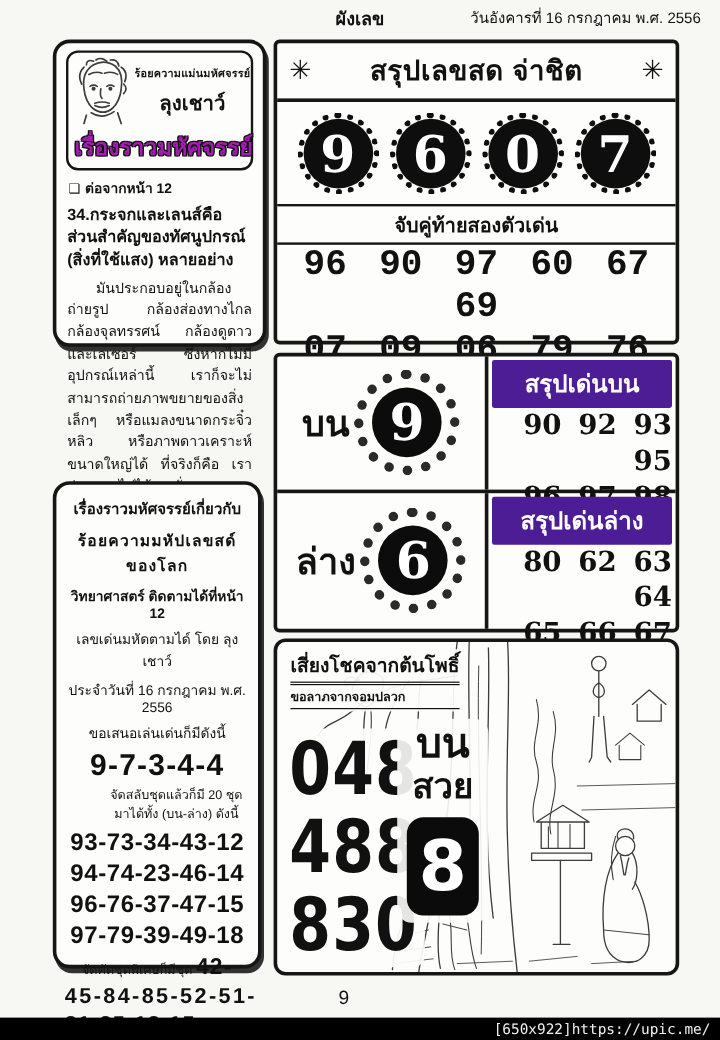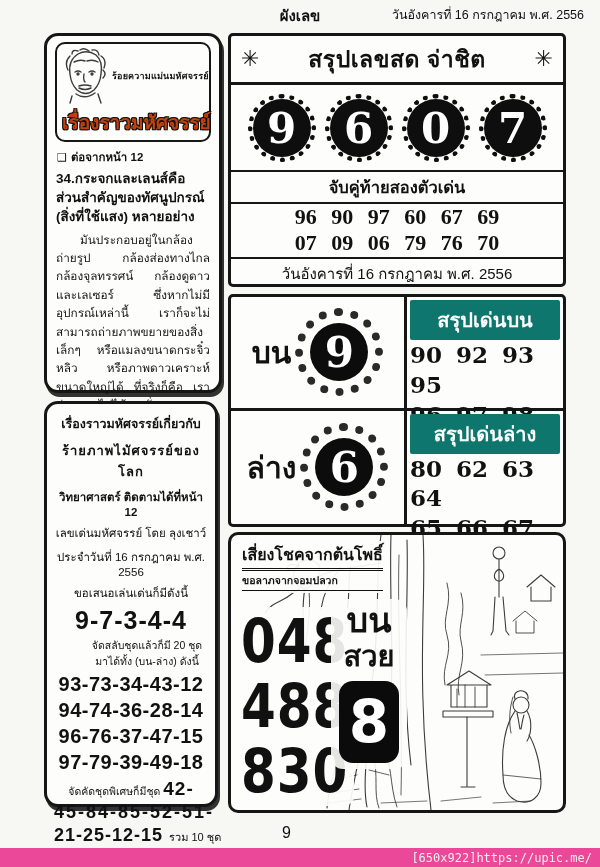--- a/index.html
+++ b/index.html
@@ -18,29 +18,29 @@
   .m-date{position:absolute;right:16px;top:1px;font-size:12.5px;}
 
   
   .box{
     position:absolute;background:#fdfdfb;border:3px solid #161616;border-radius:14px;
     box-shadow:2px 4px 0 rgba(15,15,15,.85);box-sizing:border-box;
   }
 
   
   .col-left{position:absolute;left:44px;top:33px;width:178px;height:790px;}
-  .box1{left:0;top:0;width:178px;height:360px;padding:6px 8px;}
+  .box1{left:0;top:0;width:178px;height:256px;padding:6px 8px;}
   .brandbox{border:2px solid #161616;border-radius:10px;padding:4px 5px 3px;}
   .brand-top{display:flex;align-items:center;gap:4px;}
   .portrait{flex:0 0 auto;}
   .brand-right{flex:1;text-align:center;}
   .brand-line{font-size:9px;font-weight:bold;letter-spacing:.2px;white-space:nowrap;}
   .brand-author{font-size:17px;font-weight:bold;margin-top:4px;}
   .brand-series{
-    text-align:right;font-size:19px;font-weight:bold;margin-top:3px;color:#c2410c;
+    text-align:right;font-size:19px;font-weight:bold;margin-top:3px;color:#a21caf;
     text-shadow:-1px -1px 0 #111,1px -1px 0 #111,-1px 1px 0 #111,1px 1px 0 #111,0 0 1px #111;
     white-space:nowrap;
   }
   .cont-line{font-size:11.5px;font-weight:bold;margin:6px 2px 4px;}
   .cont-line .sq{font-size:11px;margin-right:4px;}
   .cont-next{text-align:right;margin-top:4px;}
   .art-head{font-size:13.5px;font-weight:bold;line-height:1.4;margin:2px 1px 4px;}
   .art-body{font-size:11.8px;line-height:1.56;text-align:justify;text-indent:24px;margin:0 1px;}
 
   .box2{left:0;top:368px;width:174px;height:406px;padding:8px 7px;text-align:center;}
@@ -69,41 +69,41 @@
   .star{font-size:22px;line-height:1;}
   .gear-row{display:flex;justify-content:space-around;align-items:center;padding:9px 12px 8px;}
   .gear{
     width:58px;height:58px;border-radius:50%;
     background:#0e0e0e;background-clip:padding-box;border:5px dotted #0e0e0e;
     color:#fff;display:flex;align-items:center;justify-content:center;
     font-size:42px;font-weight:bold;font-family:"DejaVu Serif","Liberation Serif",serif;
   }
   .pairs-head{border-top:2px solid #161616;border-bottom:2px solid #161616;
               text-align:center;font-size:16.5px;font-weight:bold;padding:2px 0;}
-  .pairs-row{text-align:center;font-size:22px;font-weight:bold;word-spacing:9px;line-height:1.18;
-             font-family:Liberation Serif, serif;}
+  .pairs-row{text-align:center;font-size:30px;font-weight:bold;word-spacing:9px;line-height:1.18;
+             font-family:Liberation Mono, monospace;}
   .rtop-date{border-top:2px solid #161616;text-align:center;font-size:15px;padding:3px 0 2px;margin-top:1px;}
 
   .rmid{position:absolute;left:0;top:261px;width:338px;height:233px;background:#fdfdfb;
         border:3px solid #161616;border-radius:5px;box-sizing:border-box;}
   .rmid-row{display:flex;height:50%;box-sizing:border-box;}
   .rmid-row.first{border-bottom:3px solid #161616;}
   .rmid-left{flex:0 0 176px;display:flex;align-items:center;justify-content:center;gap:4px;
              border-right:3px solid #161616;box-sizing:border-box;}
   .rmid-label{font-size:30px;font-weight:bold;}
   .bub{width:88px;height:88px;border-radius:50%;border:8px dotted #2a2a2a;
        display:flex;align-items:center;justify-content:center;box-sizing:border-box;}
   .bub-inner{width:58px;height:58px;border-radius:50%;background:#0c0c0c;color:#fff;
              display:flex;align-items:center;justify-content:center;font-size:42px;font-weight:bold;
              font-family:"DejaVu Serif","Liberation Serif",serif;}
   .rmid-right{flex:1;display:flex;flex-direction:column;padding:3px;}
-  .sum-head{background:#0f766e;color:#fff;text-align:center;font-size:20px;font-weight:bold;
+  .sum-head{background:#4c1d95;color:#fff;text-align:center;font-size:20px;font-weight:bold;
             padding:4px 0;border-radius:2px;}
   .sum-rows{flex:1;display:flex;flex-direction:column;justify-content:center;}
-  .sum-row{text-align:left;font-size:23px;font-weight:bold;word-spacing:6px;line-height:1.3;
+  .sum-row{text-align:right;font-size:23px;font-weight:bold;word-spacing:6px;line-height:1.3;
            font-family:"DejaVu Serif","Liberation Serif",serif;}
 
   .rbot{position:absolute;left:0;top:499px;width:338px;height:281px;background:#fdfdfb;
         border:3px solid #161616;border-radius:10px;box-sizing:border-box;overflow:hidden;}
   .rbot-art{position:absolute;inset:0;}
   .rbot-titlebox{position:absolute;left:7px;top:6px;background:rgba(253,253,251,.93);
                  padding:1px 4px 2px;border-radius:6px;}
   .rbot-title{font-size:16px;font-weight:bold;border-bottom:3px double #111;padding-bottom:1px;}
   .rbot-sub{font-size:10.5px;font-weight:bold;border-bottom:1.5px solid #111;
             margin-top:1px;padding-bottom:1px;}
@@ -115,21 +115,21 @@
   .rbot-mid{position:absolute;left:100px;top:64px;width:76px;text-align:center;
             background:rgba(253,253,251,.90);border-radius:12px;padding:4px 0 6px;}
   .rbot-bon{font-size:34px;font-weight:bold;line-height:1.05;}
   .rbot-suay{font-size:29px;font-weight:bold;line-height:1.1;margin-top:2px;}
   .rbot-eight{width:60px;height:82px;margin:8px auto 0;background:#0b0b0b;border-radius:14px;
               color:#fff;display:flex;align-items:center;justify-content:center;
               font-size:58px;font-weight:bold;font-family:"DejaVu Sans",sans-serif;}
 
   
   .pageno{position:absolute;left:282px;top:824px;font-size:16px;}
-  .footerbar{position:absolute;left:0;bottom:0;width:600px;height:19px;background:#ec4899;
+  .footerbar{position:absolute;left:0;bottom:0;width:600px;height:19px;background:#000000;
              color:#efefef;display:flex;align-items:center;justify-content:flex-end;
              font-family:"DejaVu Sans Mono","Liberation Mono",monospace;font-size:12px;padding-right:8px;
              box-sizing:border-box;}
   svg{display:block;}
   .sketch{stroke:#3c3c3c;fill:none;stroke-linecap:round;stroke-linejoin:round;}
 </style>
 </head>
 <body>
 
 <div class="page">
@@ -152,48 +152,49 @@
               <circle cx="16" cy="26" r="1" fill="#3c3c3c"></circle>
               <circle cx="30" cy="26" r="1" fill="#3c3c3c"></circle>
               <path d="M22,26 Q21,32 23,34"></path>
               <path d="M17,38 Q23,36 29,38 M17,40 Q23,43 29,40"></path>
               <path d="M12,14 Q18,11 23,13 M25,13 Q31,11 36,14"></path>
               <path d="M14,46 Q23,52 33,45 M10,48 L8,55 M36,46 L39,55"></path>
             </g>
           </svg>
           <div class="brand-right">
             <div class="brand-line">ร้อยความแม่นมหัศจรรย์</div>
+            <div class="brand-author">ลุงเชาว์</div>
           </div>
         </div>
         <div class="brand-series">เรื่องราวมหัศจรรย์</div>
       </div>
 
       <div class="cont-line">
         <span class="sq">❑</span><span>ต่อจากหน้า 12</span>
       </div>
 
       <h3 class="art-head">34.กระจกและเลนส์คือส่วนสำคัญของทัศนูปกรณ์ (สิ่งที่ใช้แสง) หลายอย่าง</h3>
       <p class="art-body">มันประกอบอยู่ในกล้องถ่ายรูป กล้องส่องทางไกล กล้องจุลทรรศน์ กล้องดูดาว และเลเซอร์ ซึ่งหากไม่มีอุปกรณ์เหล่านี้ เราก็จะไม่สามารถถ่ายภาพขยายของสิ่งเล็กๆ หรือแมลงขนาดกระจิ๋วหลิว หรือภาพดาวเคราะห์ขนาดใหญ่ได้ ที่จริงก็คือ เราถ่ายภาพไม่ได้เลยนั่นเอง</p>
 
       <div class="cont-line cont-next">
         <span class="sq">❑</span><span>อ่านต่อฉบับหน้า</span>
       </div>
     </section>
 
     <section class="box box2">
       <div class="b2-l0">เรื่องราวมหัศจรรย์เกี่ยวกับ</div>
-      <div class="b2-l1">ร้ายภาพไมัศจรรย์ของโลก</div>
+      <div class="b2-l1">ร้อยความมหัปเลขสด์ของโลก</div>
       <div class="b2-l2">วิทยาศาสตร์ ติดตามได้ที่หน้า 12</div>
-      <div class="b2-l3">เลขเด่นมหัศจรรย์ โดย ลุงเชาว์</div>
+      <div class="b2-l3">เลขเด่นมหัดตามได์ โดย ลุงเชาว์</div>
       <div class="b2-l4">ประจำวันที่ 16 กรกฎาคม พ.ศ. 2556</div>
       <div class="b2-l5">ขอเสนอเล่นเด่นก็มีดังนี้</div>
       <div class="b2-digits">9-7-3-4-4</div>
       <div class="b2-note">จัดสลับชุดแล้วก็มี 20 ชุดมาได้ทั้ง (บน-ล่าง) ดังนี้</div>
       <div class="b2-set">93-73-34-43-12</div>
-      <div class="b2-set">94-74-36-28-14</div>
+      <div class="b2-set">94-74-23-46-14</div>
       <div class="b2-set">96-76-37-47-15</div>
       <div class="b2-set">97-79-39-49-18</div>
       <div class="b2-special">
         <span>จัดคัดชุดพิเศษก็มีชุด</span>
         <b>42-</b>
       </div>
       <div class="b2-sp2">45-84-85-52-51-</div>
       <div class="b2-sp3">
         <span>21-25-12-15</span>
         <span class="small">รวม 10 ชุด</span>

